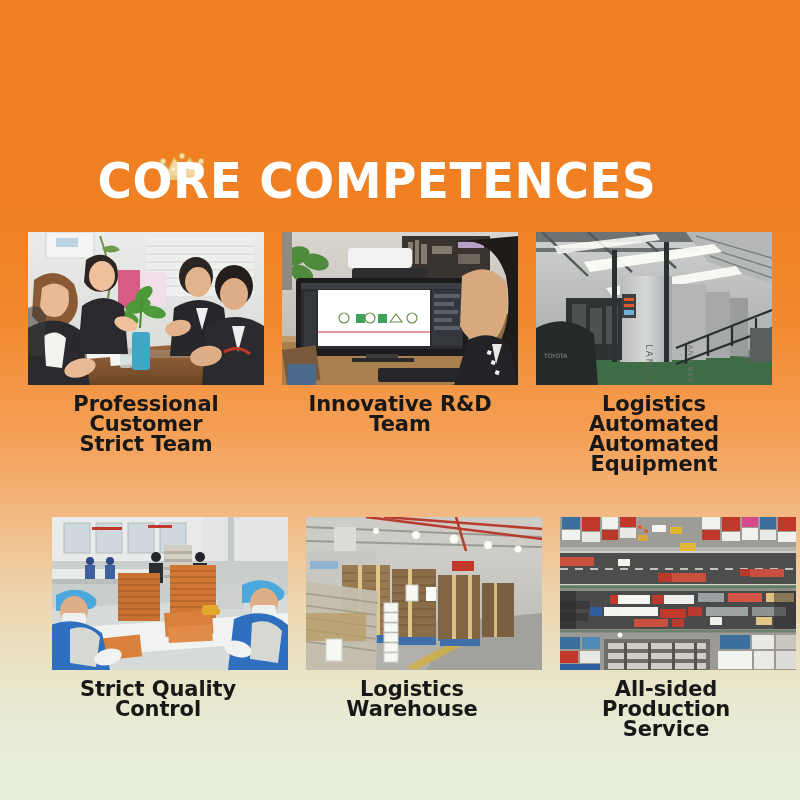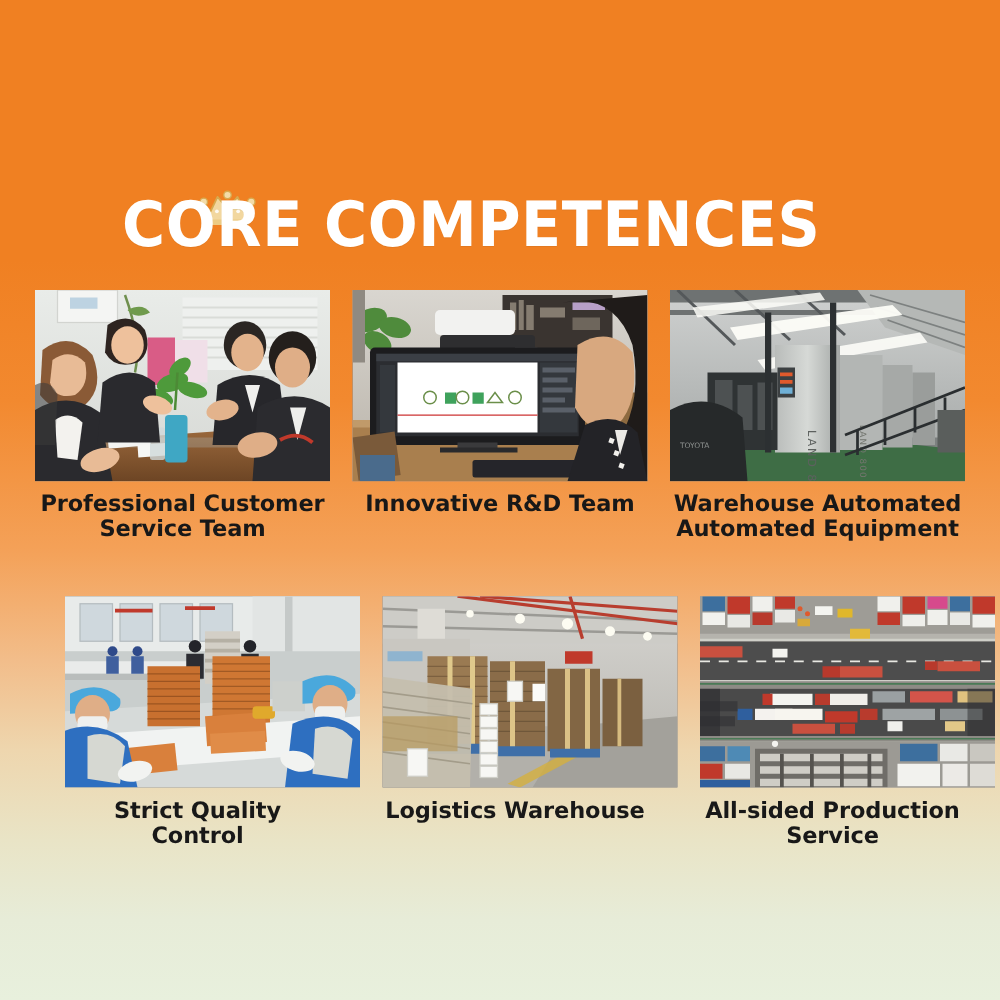--- a/index.html
+++ b/index.html
@@ -84,21 +84,21 @@
     overflow: hidden;
     position: relative;
     background: #8a8a8a;
   }
 
   .photo svg { display: block; width: 236px; height: 153px; }
 
   .caption {
     margin-top: 9px;
     text-align: center;
-    font-size: 18px;
+    font-size: 21px;
     line-height: 20px;
     font-weight: 600;
     color: #181818;
     font-family: "DejaVu Sans", "Liberation Sans", sans-serif;
     letter-spacing: -0.1px;
   }
 </style>
 </head>
 <body>
 
@@ -202,21 +202,21 @@
           <path d="M204 94 l 6 26 l 7 -26" fill="#eeeeec"></path>
           <ellipse cx="178" cy="124" rx="16" ry="10" fill="#dfae87" transform="rotate(-10 178 124)"></ellipse>
           <path d="M196 120 q 14 -8 26 2" stroke="#c0392b" stroke-width="3" fill="none"></path>
         </g>
 
         <path d="M0 76 q 12 -6 18 8 l -2 40 l -16 0 Z" fill="#3a3a3a" opacity="0.55"></path>
       </svg>
     </div>
     <div class="caption">
       <span>Professional Customer</span><br>
-      <span>Service Team</span>
+      <span>Strict Team</span>
     </div>
   </div>
 
   <div class="card">
     <div class="photo">
       <svg viewBox="0 0 236 153" xmlns="http://www.w3.org/2000/svg">
         <defs>
           <linearGradient id="c2bg" x1="0" y1="0" x2="0" y2="1">
             <stop offset="0" stop-color="#d9d6d0"></stop>
               <stop offset="1" stop-color="#b8b2a8"></stop>
@@ -380,21 +380,21 @@
           <path d="M150 132 L150 112"></path>
             <path d="M172 124 L172 104"></path>
           <path d="M196 114 L196 94"></path>
             <path d="M220 104 L220 86"></path>
         </g>
 
         <rect x="214" y="96" width="22" height="34" fill="#5a5e5c"></rect>
       </svg>
     </div>
     <div class="caption">
-      <span>Warehouse Automated</span><br>
+      <span>Logistics Automated</span><br>
       <span>Automated Equipment</span>
     </div>
   </div>
 
   <div class="card card-row2">
     <div class="photo">
       <svg viewBox="0 0 236 153" xmlns="http://www.w3.org/2000/svg">
         <rect width="236" height="153" fill="#dfe2e1"></rect>
 
         <rect x="0" y="0" width="236" height="44" fill="#e8ebea"></rect>

